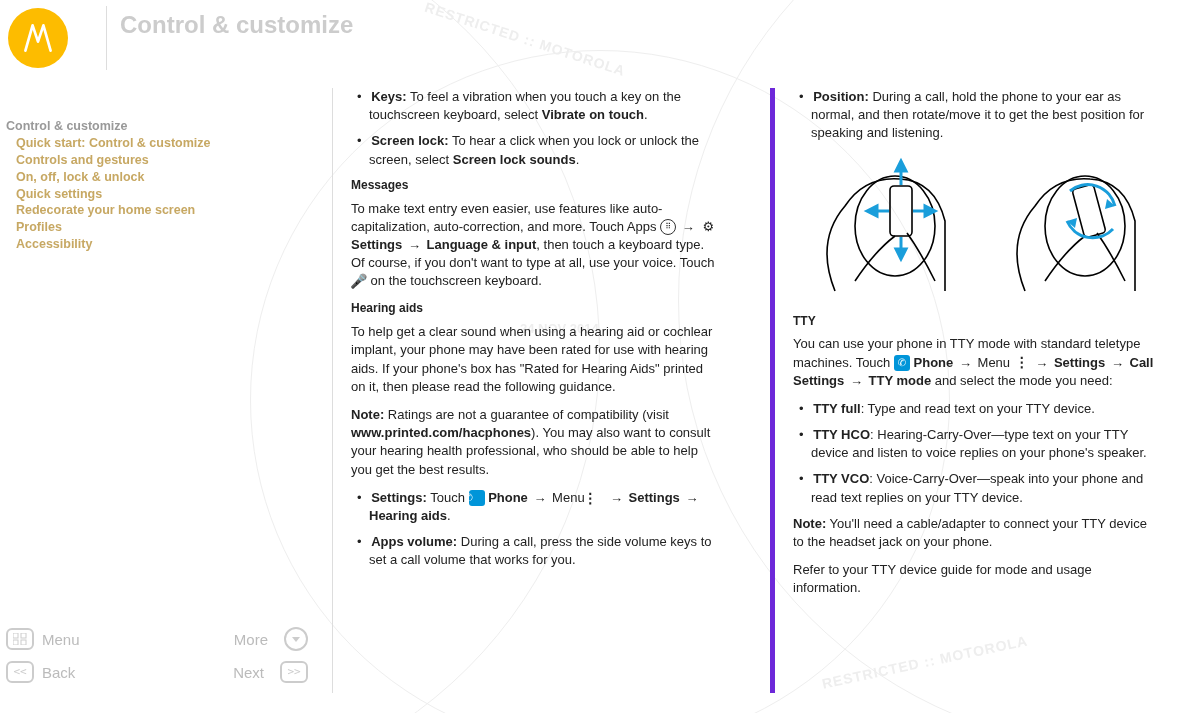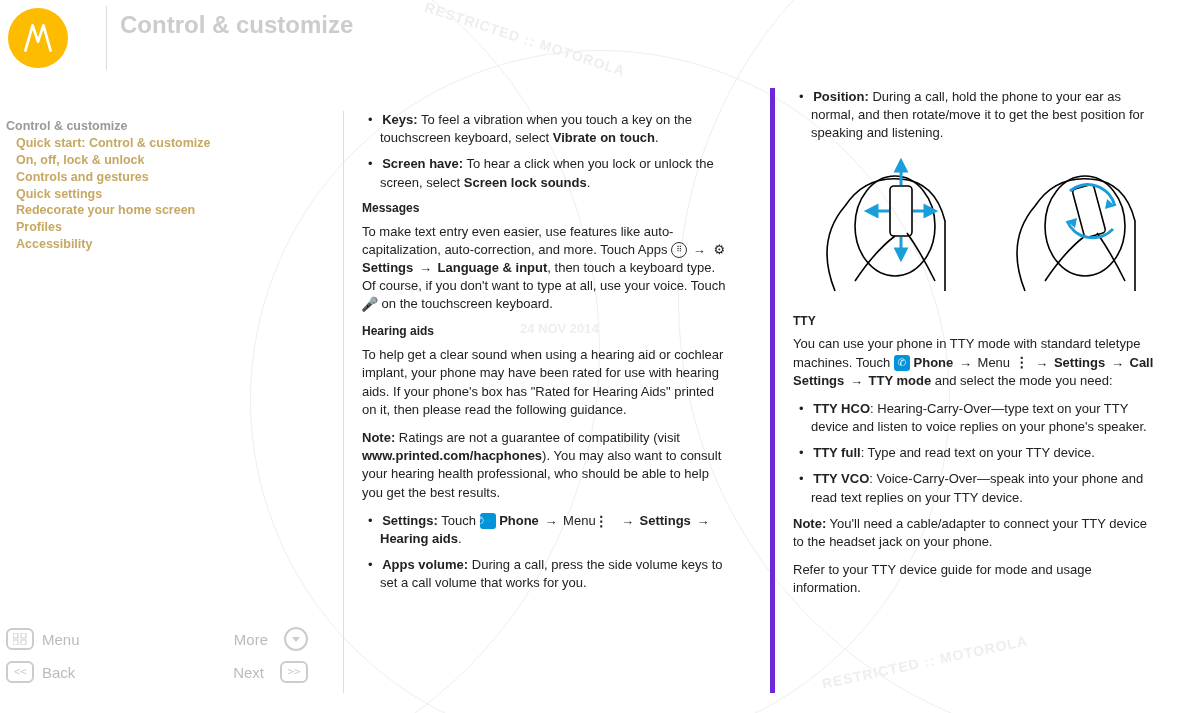--- a/index.html
+++ b/index.html
@@ -67,21 +67,21 @@
   .navlabel { color: #bbb; }
   .navright { margin-left: auto; margin-right: 16px; }
   .navicon.circle { border-radius: 50%; width:24px; height:24px;}
   .navrow .spacer { flex: 1; }
 
   
   .col {
     position: absolute; top: 88px; bottom: 20px; width: 400px;
     padding: 0 14px 0 18px;
   }
-  .col1 { left: 343px; border-left: 1px solid #ddd; margin-top: 23px; }
+  .col1 { left: 332px; border-left: 1px solid #ddd; }
   .col2 { left: 770px; border-left: 5px solid #6d28d9; width: 400px;}
   .col p { margin-bottom: 10px; }
   .bullet { padding-left: 18px; text-indent: -12px; margin-bottom: 8px; }
   .bullet::before { content: "•"; color: #222; margin-right: 6px; }
   h4 { font-size: 12px; margin: 8px 0 6px; }
   b { font-weight: bold; }
   .arrow { margin: 0 2px; }
   .inline-icon {
     display: inline-flex; vertical-align: middle; align-items:center; justify-content:center;
     width: 16px; height: 16px;
@@ -118,22 +118,22 @@
     <svg viewBox="0 0 40 40" width="36" height="36">
         <path d="M6 34 L14 6 L20 24 L26 6 L34 34" fill="none" stroke="#fff" stroke-width="3" stroke-linejoin="round" stroke-linecap="round"></path>
       </svg>
   </div>
   <div class="vline"></div>
   <div class="title">Control &amp; customize</div>
 
   <div class="sidebar">
     <div class="current">Control &amp; customize</div>
     <div style="padding-left:10px">Quick start: Control &amp; customize</div>
+    <div style="padding-left:10px">Controls and gestures</div>
     <div style="padding-left:10px">On, off, lock &amp; unlock</div>
-    <div style="padding-left:10px">Controls and gestures</div>
     <div style="padding-left:10px">Quick settings</div>
     <div style="padding-left:10px">Redecorate your home screen</div>
     <div style="padding-left:10px">Profiles</div>
     <div style="padding-left:10px">Accessibility</div>
   </div>
 
   <div class="navbtns">
     <div class="navrow">
       <span class="navicon">
         <svg width="14" height="12" viewBox="0 0 14 12">
@@ -159,21 +159,21 @@
       <span class="navlabel navright">Next</span>
       <span class="navicon" style="font-family:monospace">&gt;&gt;</span>
     </div>
   </div>
 
   <div class="col col1">
     <div class="bullet">
       <b>Keys:</b><span> To feel a vibration when you touch a key on the touchscreen keyboard, select </span><b>Vibrate on touch</b><span>.</span>
     </div>
     <div class="bullet">
-      <b>Screen have:</b><span> To hear a click when you lock or unlock the screen, select </span><b>Screen lock sounds</b><span>.</span>
+      <b>Screen lock:</b><span> To hear a click when you lock or unlock the screen, select </span><b>Screen lock sounds</b><span>.</span>
     </div>
     <h4>Messages</h4>
     <p>
       <span>To make text entry even easier, use features like auto-capitalization, auto-correction, and more. Touch Apps </span><span class="inline-icon apps">⠿</span>
       <span class="arrow">→</span> <span class="inline-icon gear">⚙</span> <b>Settings</b> <span class="arrow">→</span> <b>Language &amp; input</b><span>, then touch a keyboard type. Of course, if you don't want to type at all, use your voice. Touch </span><span class="inline-icon mic">🎤</span><span> on the touchscreen keyboard.</span>
     </p>
     <h4>Hearing aids</h4>
     <p>To help get a clear sound when using a hearing aid or cochlear implant, your phone may have been rated for use with hearing aids. If your phone's box has "Rated for Hearing Aids" printed on it, then please read the following guidance.</p>
     <p>
       <b>Note:</b><span> Ratings are not a guarantee of compatibility (visit </span><b>www.printed.com/hacphones</b><span>). You may also want to consult your hearing health professional, who should be able to help you get the best results.</span>
@@ -224,26 +224,26 @@
           <path d="M128 78 A28 28 0 0 1 82 70"></path>
           <polygon points="82,70 90,77 92,67" fill="#1a9edb" stroke="none"></polygon>
         </g>
       </svg>
     </div>
     <h4>TTY</h4>
     <p>
       <span>You can use your phone in TTY mode with standard teletype machines. Touch </span><span class="inline-icon phone">✆</span> <b>Phone</b> <span class="arrow">→</span> <span>Menu</span> <span class="inline-icon dots">⋮</span> <span class="arrow">→</span> <b>Settings</b> <span class="arrow">→</span> <b>Call Settings</b> <span class="arrow">→</span> <b>TTY mode</b><span> and select the mode you need:</span>
     </p>
     <div class="bullet">
+      <b>TTY full</b><span>: Type and read text on your TTY device.</span>
+    </div>
+    <div class="bullet">
       <b>TTY HCO</b><span>: Hearing-Carry-Over—type text on your TTY device and listen to voice replies on your phone's speaker.</span>
     </div>
     <div class="bullet">
-      <b>TTY full</b><span>: Type and read text on your TTY device.</span>
-    </div>
-    <div class="bullet">
       <b>TTY VCO</b><span>: Voice-Carry-Over—speak into your phone and read text replies on your TTY device.</span>
     </div>
     <p>
       <b>Note:</b><span> You'll need a cable/adapter to connect your TTY device to the headset jack on your phone.</span>
     </p>
     <p>Refer to your TTY device guide for mode and usage information.</p>
   </div>
 </div>
 
 </body></html>

